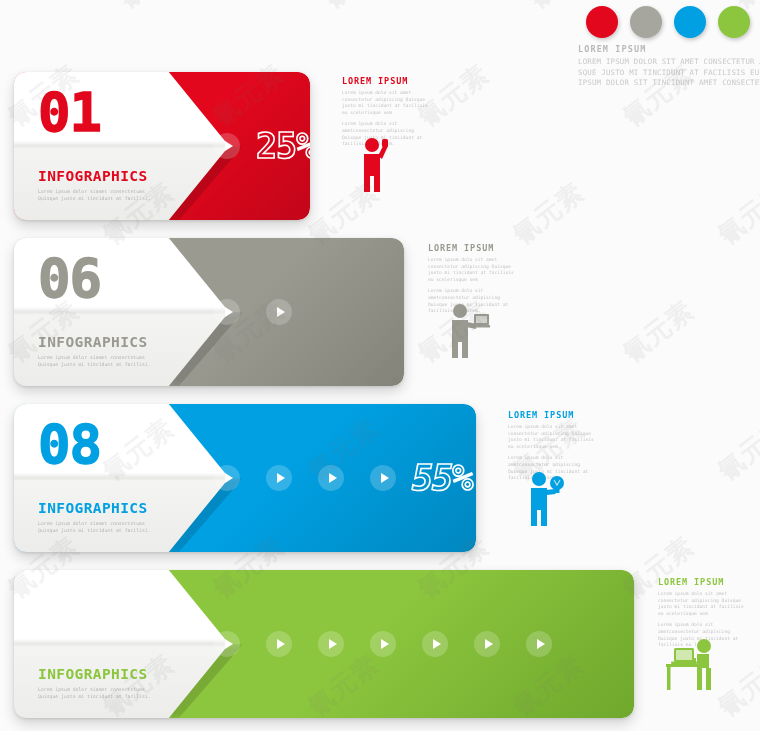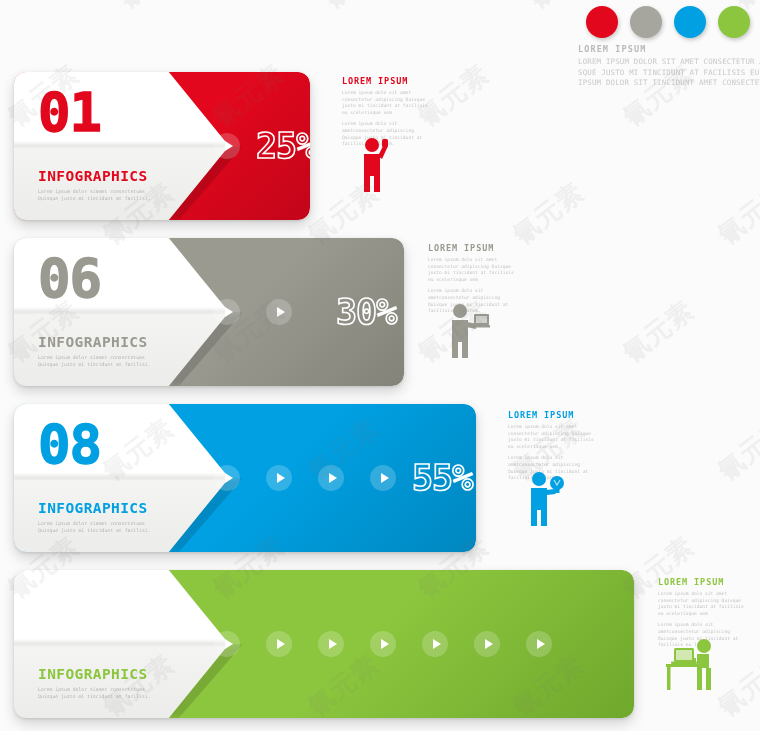--- a/index.html
+++ b/index.html
@@ -277,21 +277,20 @@
         <div class="infog" style="color: rgb(154, 154, 145);">INFOGRAPHICS</div>
         <div class="infog-sub">Lorem ipsum dolor siamet consectetuas Quisque justo mi tincidunt at facilisi.</div>
         <div class="dots" style="left: 200px;">
           <div class="dot">
             <div class="tri"></div>
           </div>
           <div class="dot">
             <div class="tri"></div>
           </div>
         </div>
-        <div class="pct" style="left: 322px;">30%</div>
       </div>
     </div>
     <div class="side" style="left: 428px; top: 243px;">
       <div class="side-title" style="color: rgb(154, 154, 145);">LOREM IPSUM</div>
       <div class="side-p">Lorem ipsum dolo sit amet consectetur adipiscing Quisque justo mi tincidunt at facilisis eu scelerisque sem</div>
       <div class="side-p">Lorem ipsum dolo sit ametconsectetur adipiscing Quisque justo mi tincidunt at facilisis eu lorem.</div>
     </div>
     <div class="side-icon" style="left: 448px; top: 302px; z-index: 3;"><svg width="42" height="56" viewBox="0 0 42 56">
         <circle cx="12" cy="9" r="7" fill="#9A9A91"></circle>
         <path d="M4 18h16v22H4z" fill="#9A9A91"></path>
@@ -318,21 +317,21 @@
           <div class="dot">
             <div class="tri"></div>
           </div>
           <div class="dot">
             <div class="tri"></div>
           </div>
           <div class="dot">
             <div class="tri"></div>
           </div>
         </div>
-        <div class="pct" style="left: 398px;">55%</div>
+        <div class="pct" style="left: 398px; font-style: italic;">55%</div>
       </div>
     </div>
     <div class="side" style="left: 508px; top: 410px;">
       <div class="side-title" style="color: rgb(0, 160, 226);">LOREM IPSUM</div>
       <div class="side-p">Lorem ipsum dolo sit amet consectetur adipiscing Quisque justo mi tincidunt at facilisis eu scelerisque sem</div>
       <div class="side-p">Lorem ipsum dolo sit ametconsectetur adipiscing Quisque justo mi tincidunt at facilisis eu lorem.</div>
     </div>
     <div class="side-icon" style="left: 526px; top: 470px; z-index: 3;"><svg width="40" height="56" viewBox="0 0 40 56">
         <circle cx="13" cy="9" r="7" fill="#00A0E2"></circle>
         <path d="M5 18h16v22H5z" fill="#00A0E2"></path>

